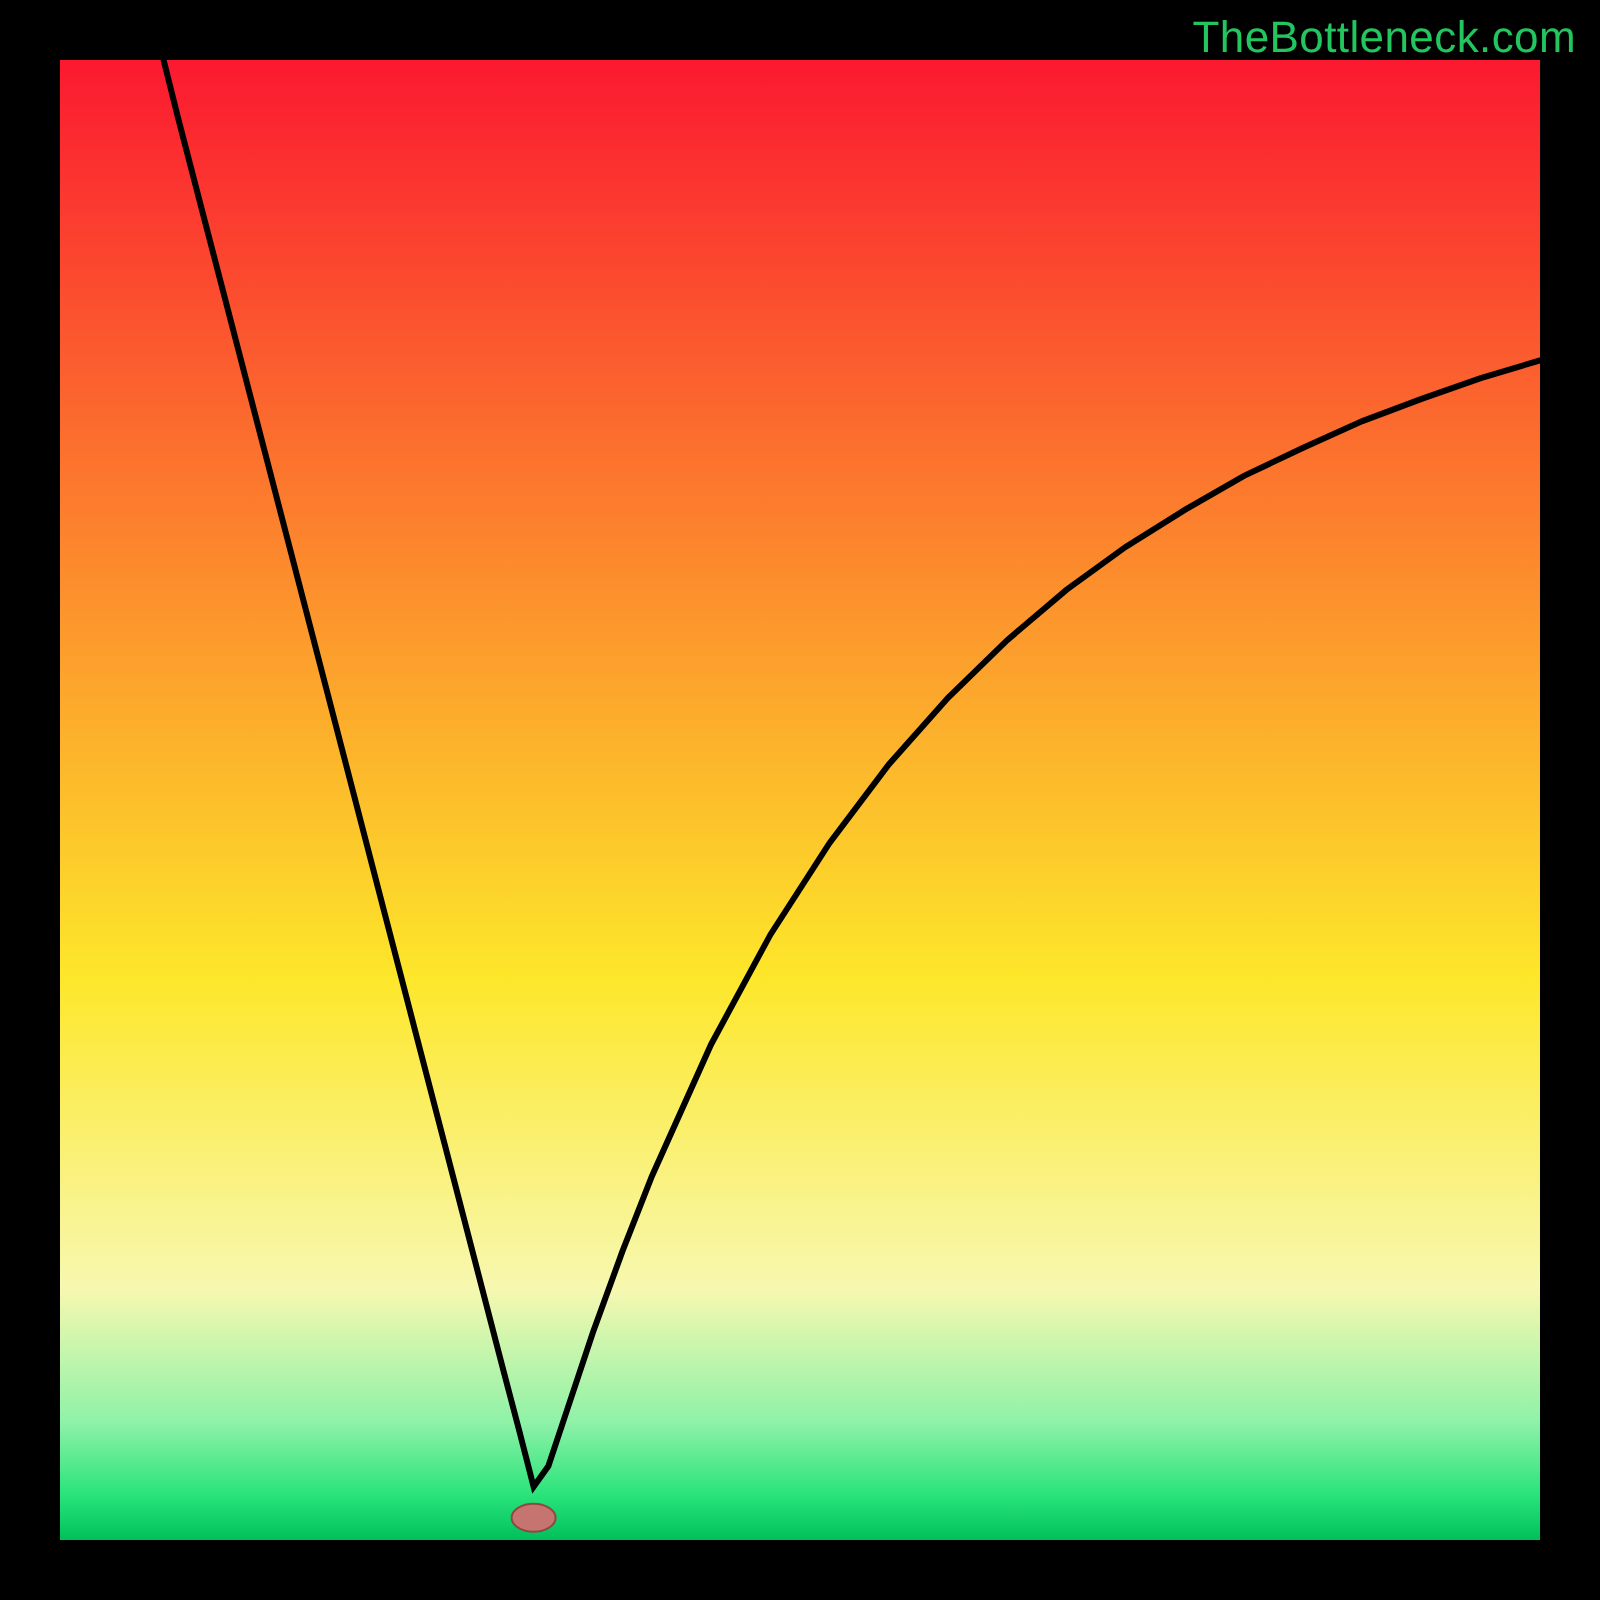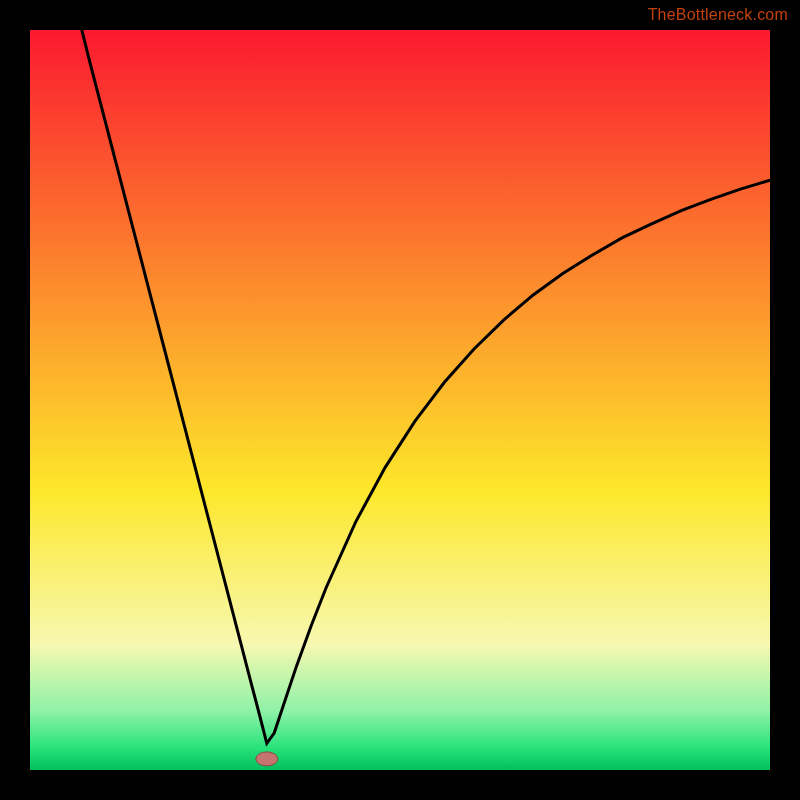--- a/index.html
+++ b/index.html
@@ -23,22 +23,22 @@
     position: absolute;
     top: 30px;
     left: 30px;
     width: 740px;
     height: 740px;
   }
   .watermark {
     position: absolute;
     top: 6px;
     right: 12px;
-    color: #c2410c;
-    font-size: 16px;
+    color: #22c55e;
+    font-size: 22px;
     letter-spacing: 0.2px;
     font-weight: 500;
   }
   svg { display: block; }
 </style>
 </head>
 <body>
 
 <div class="frame">
   <div class="watermark">TheBottleneck.com</div>

